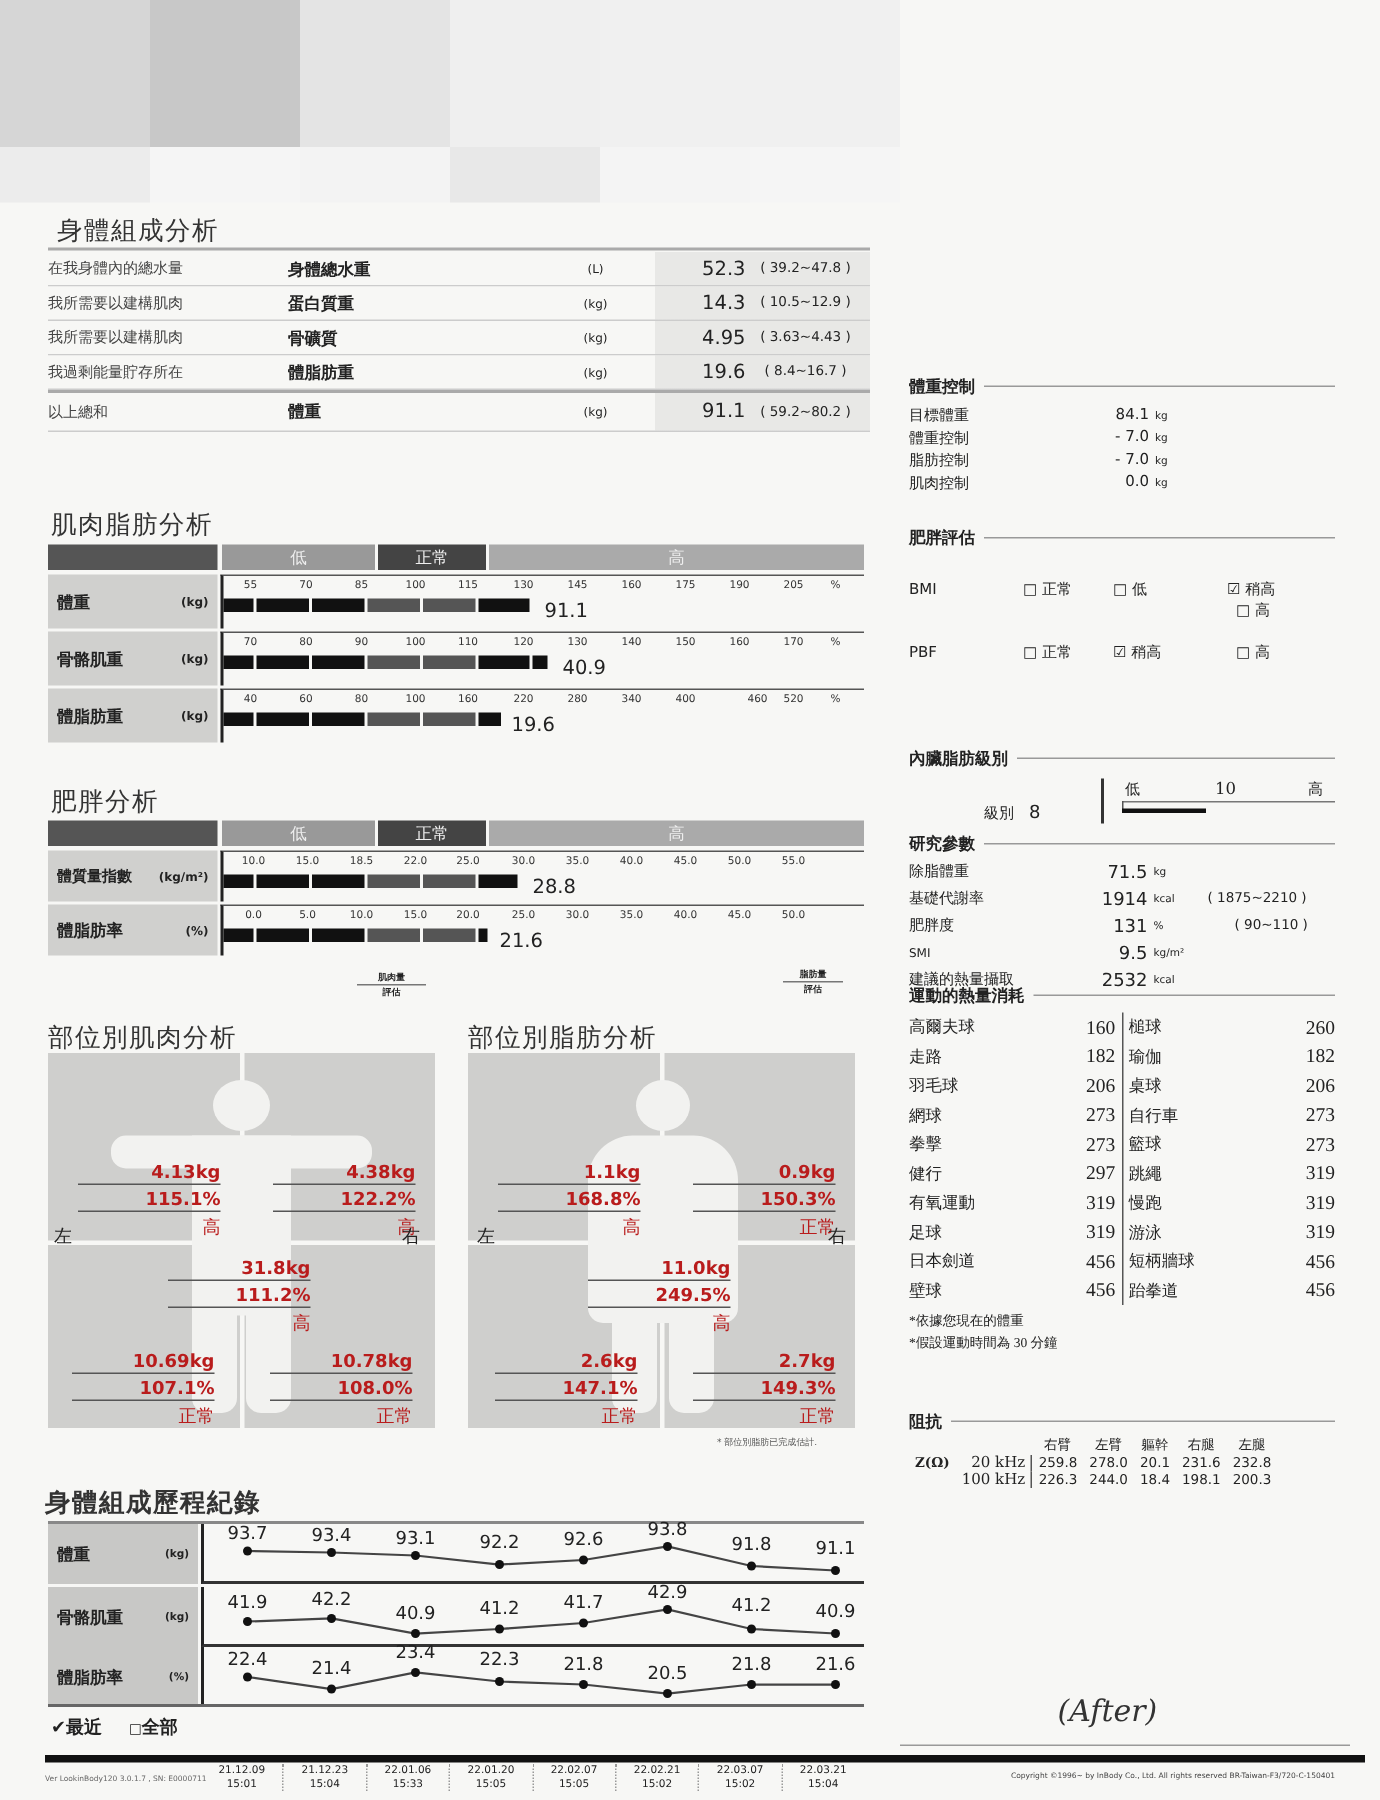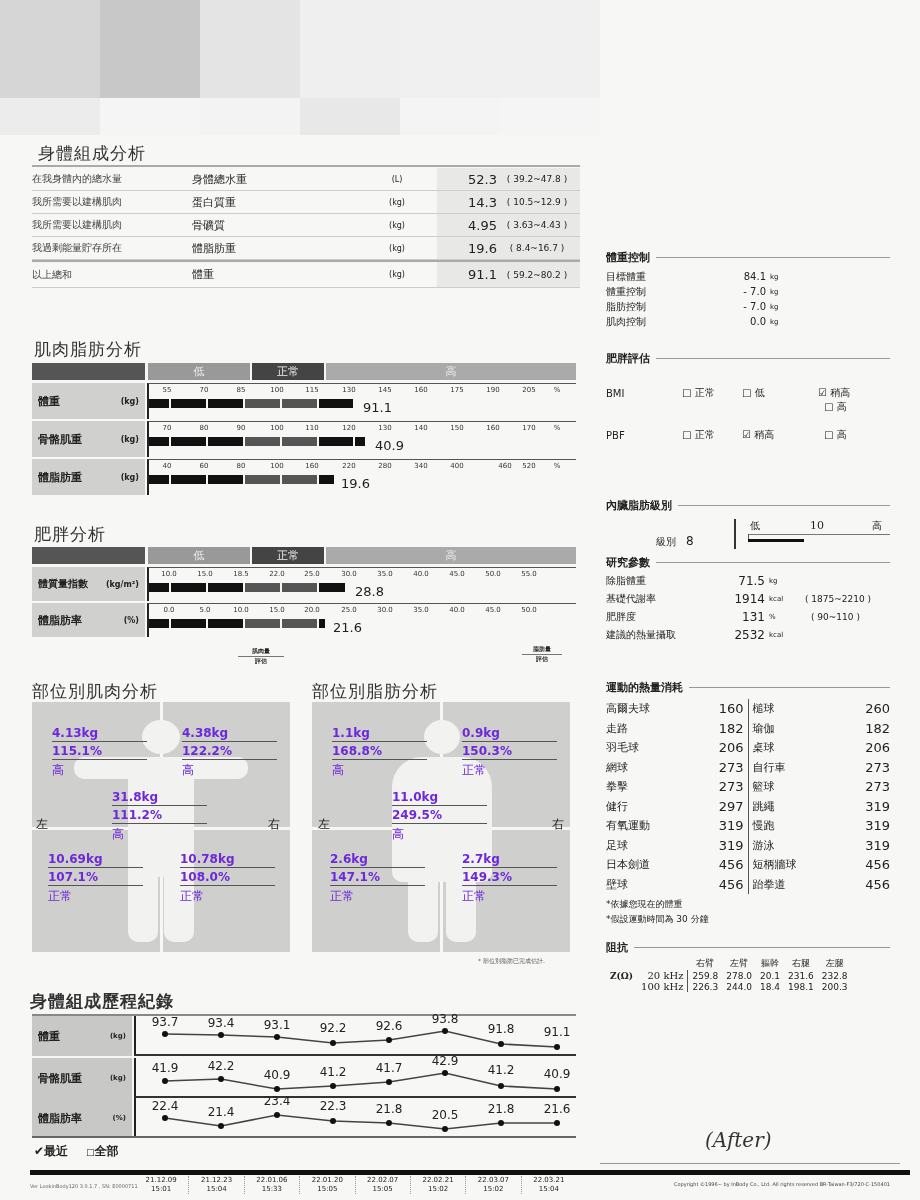--- a/index.html
+++ b/index.html
@@ -6,21 +6,21 @@
   body { width: 920px; height: 1200px; background: #f4f4f2; font-family: "DejaVu Sans", sans-serif; color: #222; position: relative; overflow: hidden; }
   .paper { position: absolute; left: 0; top: 0; width: 920px; height: 1200px; background: #f7f7f5; }
   .redact { position: absolute; top: 0; left: 0; width: 600px; height: 135px; display: grid; grid-template-columns: repeat(6, 100px); grid-template-rows: 98px 37px; }
   .redact div { border: none; }
   .sec-title { position: absolute; font-size: 17px; color: #333; letter-spacing: 1px; }
   
   .bc-table { position: absolute; left: 32px; top: 168px; width: 548px; }
   .bc-row { display: flex; align-items: center; height: 23px; border-bottom: 1px solid #ccc; font-size: 10px; }
   .bc-row.total { border-top: 2px solid #aaa; height: 28px; }
   .bc-desc { width: 160px; color: #444; }
-  .bc-name { width: 175px; font-weight: normal; font-size: 11px; }
+  .bc-name { width: 175px; font-weight: bold; font-size: 11px; }
   .bc-unit { width: 60px; text-align: center; font-size: 8px; }
   .bc-val { width: 70px; text-align: right; font-size: 13px; }
   .bc-range { width: 80px; text-align: center; font-size: 9px; }
   .bc-grey { background: linear-gradient(to right, #f7f7f5 0, #f7f7f5 405px, #e8e8e6 405px); }
   
   .bar-header { position: absolute; left: 32px; width: 544px; height: 17px; display: flex; }
   .bh-dark { width: 113px; background: #555; }
   .bh-low { width: 102px; margin-left: 3px; background: #999; color: #eee; text-align: center; font-size: 11px; line-height: 17px; }
   .bh-norm { width: 72px; margin-left: 2px; background: #444; color: #eee; text-align: center; font-size: 11px; line-height: 17px; }
   .bh-high { flex: 1; margin-left: 2px; background: #aaa; color: #eee; text-align: center; font-size: 11px; line-height: 17px; }
@@ -32,21 +32,21 @@
   .tick { position: absolute; font-size: 7px; color: #333; transform: translateX(-50%); }
   .bar { position: absolute; top: 15px; left: 0; height: 9px; display: flex; }
   .seg { height: 9px; margin-right: 2px; background: #111; }
   .seg.mid { background: #555; }
   .bar-val { position: absolute; top: 16px; font-size: 13px; }
   
   .seg-panel { position: absolute; width: 258px; height: 250px; background: #cfcfcd; }
   .seg-panel .divh { position: absolute; left: 0; top: 125px; width: 100%; height: 3px; background: #f7f7f5; }
   .seg-panel .divv { position: absolute; top: 0; left: 128px; width: 3px; height: 100%; background: #f7f7f5; }
   .figure { position: absolute; background: #f2f2f0; }
-  .seg-cell { position: absolute; width: 95px; text-align: left; font-size: 12px; font-weight: bold; color: #6d28d9; }
+  .seg-cell { position: absolute; width: 95px; text-align: right; font-size: 12px; font-weight: bold; color: #b91c1c; margin-top: 48px; }
   .seg-cell .ln { border-bottom: 1px solid #555; padding: 2px 0 1px; }
   .seg-cell .st { font-weight: normal; font-size: 12px; padding-top: 2px; }
   .side { position: absolute; font-size: 12px; }
   
   .hist-row { position: absolute; left: 32px; width: 544px; height: 40px; display: flex; }
   .hist-label { width: 100px; background: #c8c8c6; display: flex; align-items: center; justify-content: space-between; padding: 0 6px; font-size: 11px; font-weight: bold; }
   .hist-label .u { font-size: 7px; }
   .hist-area { flex: 1; position: relative; border-left: 2px solid #222; border-bottom: 2px solid #333; margin-left: 2px; }
   .hist-area svg { position: absolute; left: 0; top: 0; }
   .hv { position: absolute; font-size: 12px; transform: translateX(-50%); }
@@ -597,31 +597,36 @@
       <div class="kv" style="height:18px">
           <span class="k" style="width:115px">基礎代謝率</span>
           <span style="width:44px;text-align:right;font-size:12px">1914</span>
           <span class="un" style="width:30px">kcal</span>
           <span style="font-size:9px;margin-left:6px">( 1875~2210 )</span>
         </div>
       <div class="kv" style="height:18px">
           <span class="k" style="width:115px">肥胖度</span>
           <span style="width:44px;text-align:right;font-size:12px">131</span>
           <span class="un" style="width:30px">%</span>
-          <span style="font-size:9px;margin-left:12px">( 90~110 )</span>
+          <span style="font-size:9px;margin-left:24px">( 90~110 )</span>
+        </div>
+      <div class="kv" style="height:18px">
+          <span class="k" style="width:115px;font-size:8px">SMI</span>
+          <span style="width:44px;text-align:right;font-size:12px">9.5</span>
+          <span class="un">kg/m²</span>
         </div>
       <div class="kv" style="height:18px">
           <span class="k" style="width:115px">建議的熱量攝取</span>
           <span style="width:44px;text-align:right;font-size:12px">2532</span>
           <span class="un">kcal</span>
         </div>
     </div>
   </div>
 
-  <div class="rc" style="top:680px;">
+  <div class="rc" style="top:656px;font-family:Liberation Serif, serif;">
     <div class="rc-title">運動的熱量消耗</div>
     <div class="ex-table" style="margin-top:4px;">
       <div class="ex-col left">
         <div class="ex-item">
             <span>高爾夫球</span>
             <span class="n">160</span>
           </div>
         <div class="ex-item">
             <span>走路</span>
             <span class="n">182</span>

